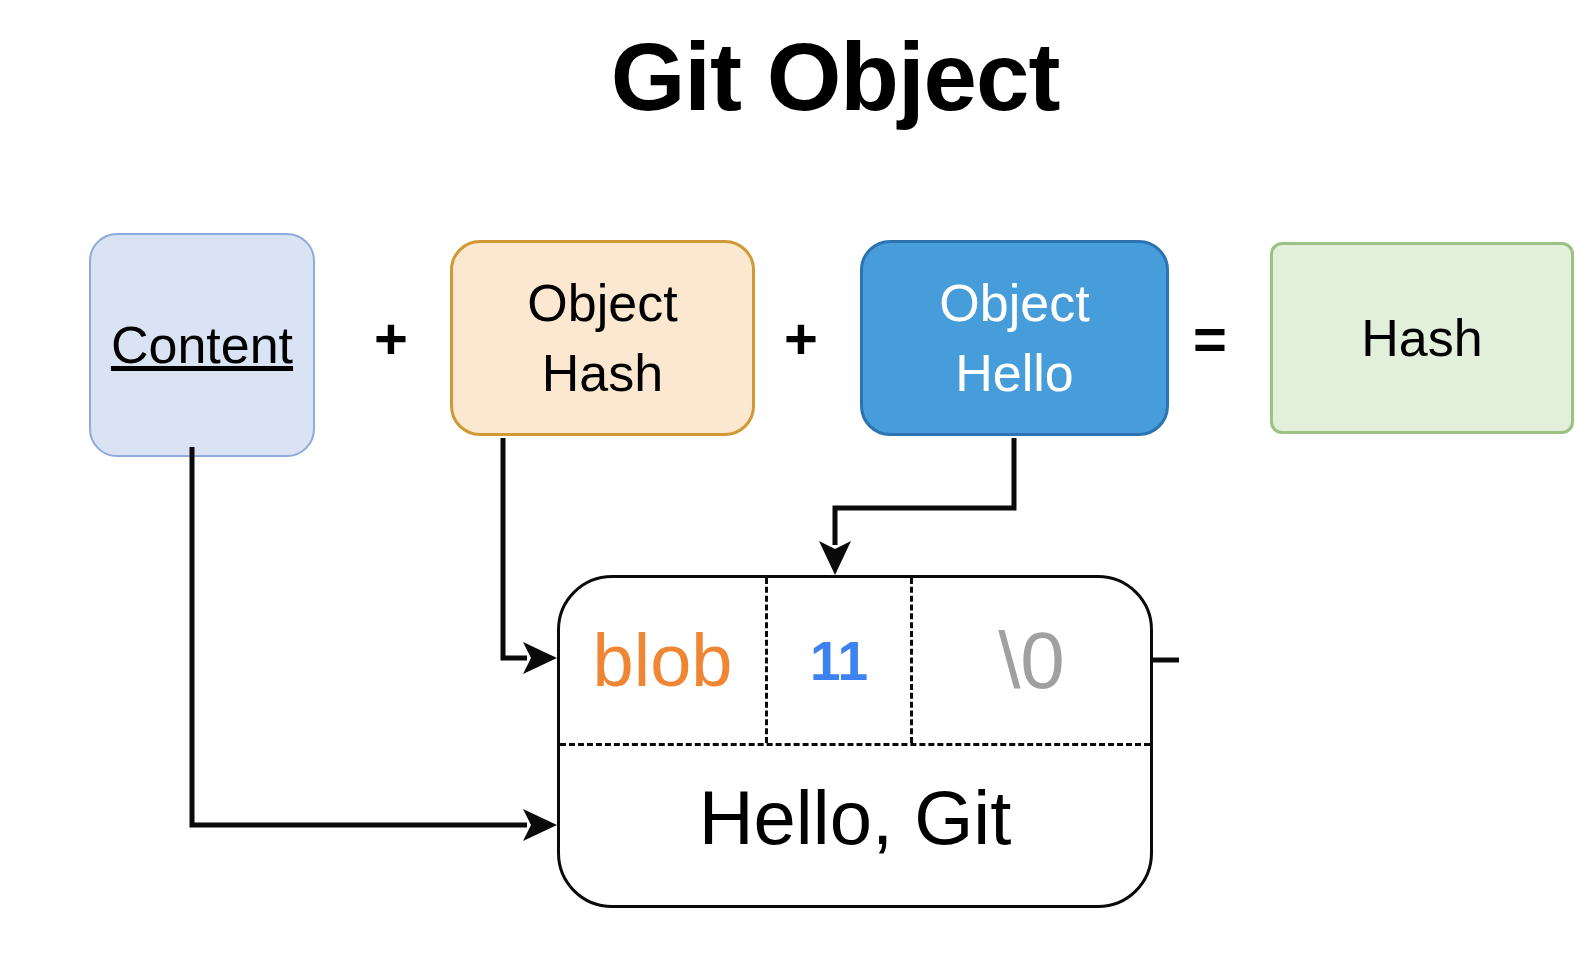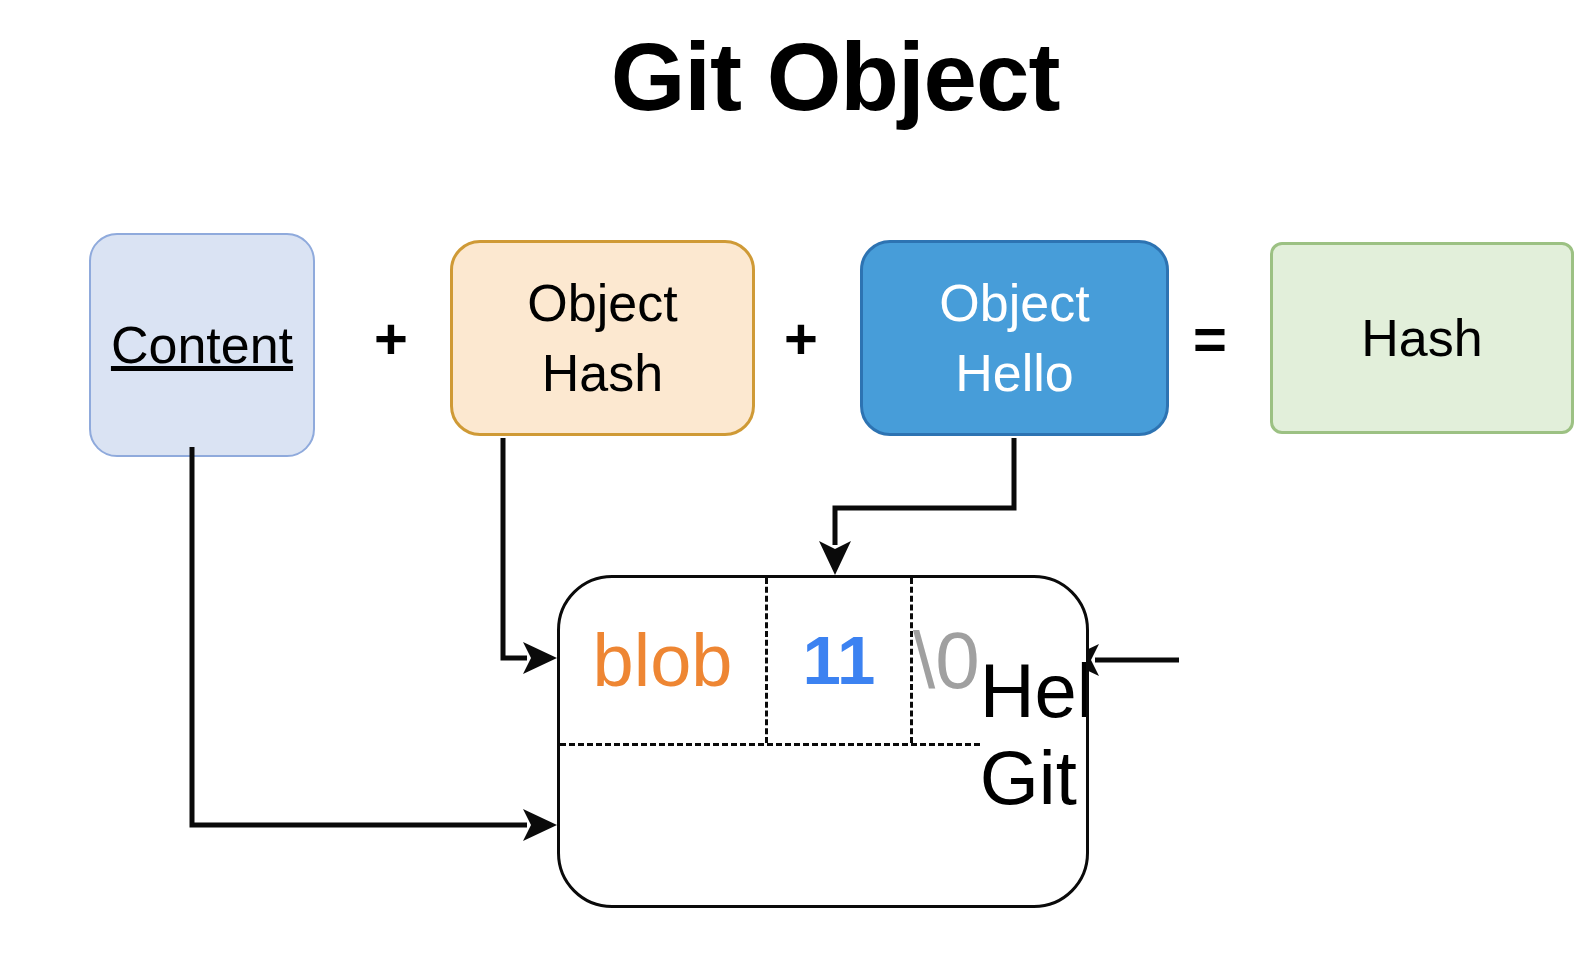--- a/index.html
+++ b/index.html
@@ -90,28 +90,28 @@
     stroke: #0a0a0a;
     stroke-width: 5px;
     stroke-linejoin: miter;
   }
   .arrows polygon { fill: #0a0a0a; }
 
   
   .git-object-box {
     position: absolute;
     left: 510px; top: 575px;
-    width: 532px; height: 333px;
+    width: 596px; height: 333px;
     box-sizing: border-box;
     border: 3px solid #0a0a0a;
     border-radius: 55px;
     background: #ffffff;
     overflow: hidden;
     display: flex;
-    flex-direction: row;
+    flex-direction: column;
   }
   .header-row {
     box-sizing: border-box;
     height: 168px;
     display: flex;
     border-bottom: 3px dashed #0a0a0a;
   }
   .cell {
     box-sizing: border-box;
     display: flex;
@@ -119,21 +119,21 @@
     justify-content: center;
   }
   .cell-blob {
     width: 208px;
     border-right: 3px dashed #0a0a0a;
     font-size: 74px;
   }
   .cell-length {
     width: 145px;
     border-right: 3px dashed #0a0a0a;
-    font-size: 69px;
+    font-size: 55px;
     font-weight: 700;
   }
   .cell-nul {
     flex: 1;
     font-size: 80px;
   }
   .content-row {
     flex: 1;
     display: flex;
     align-items: center;

